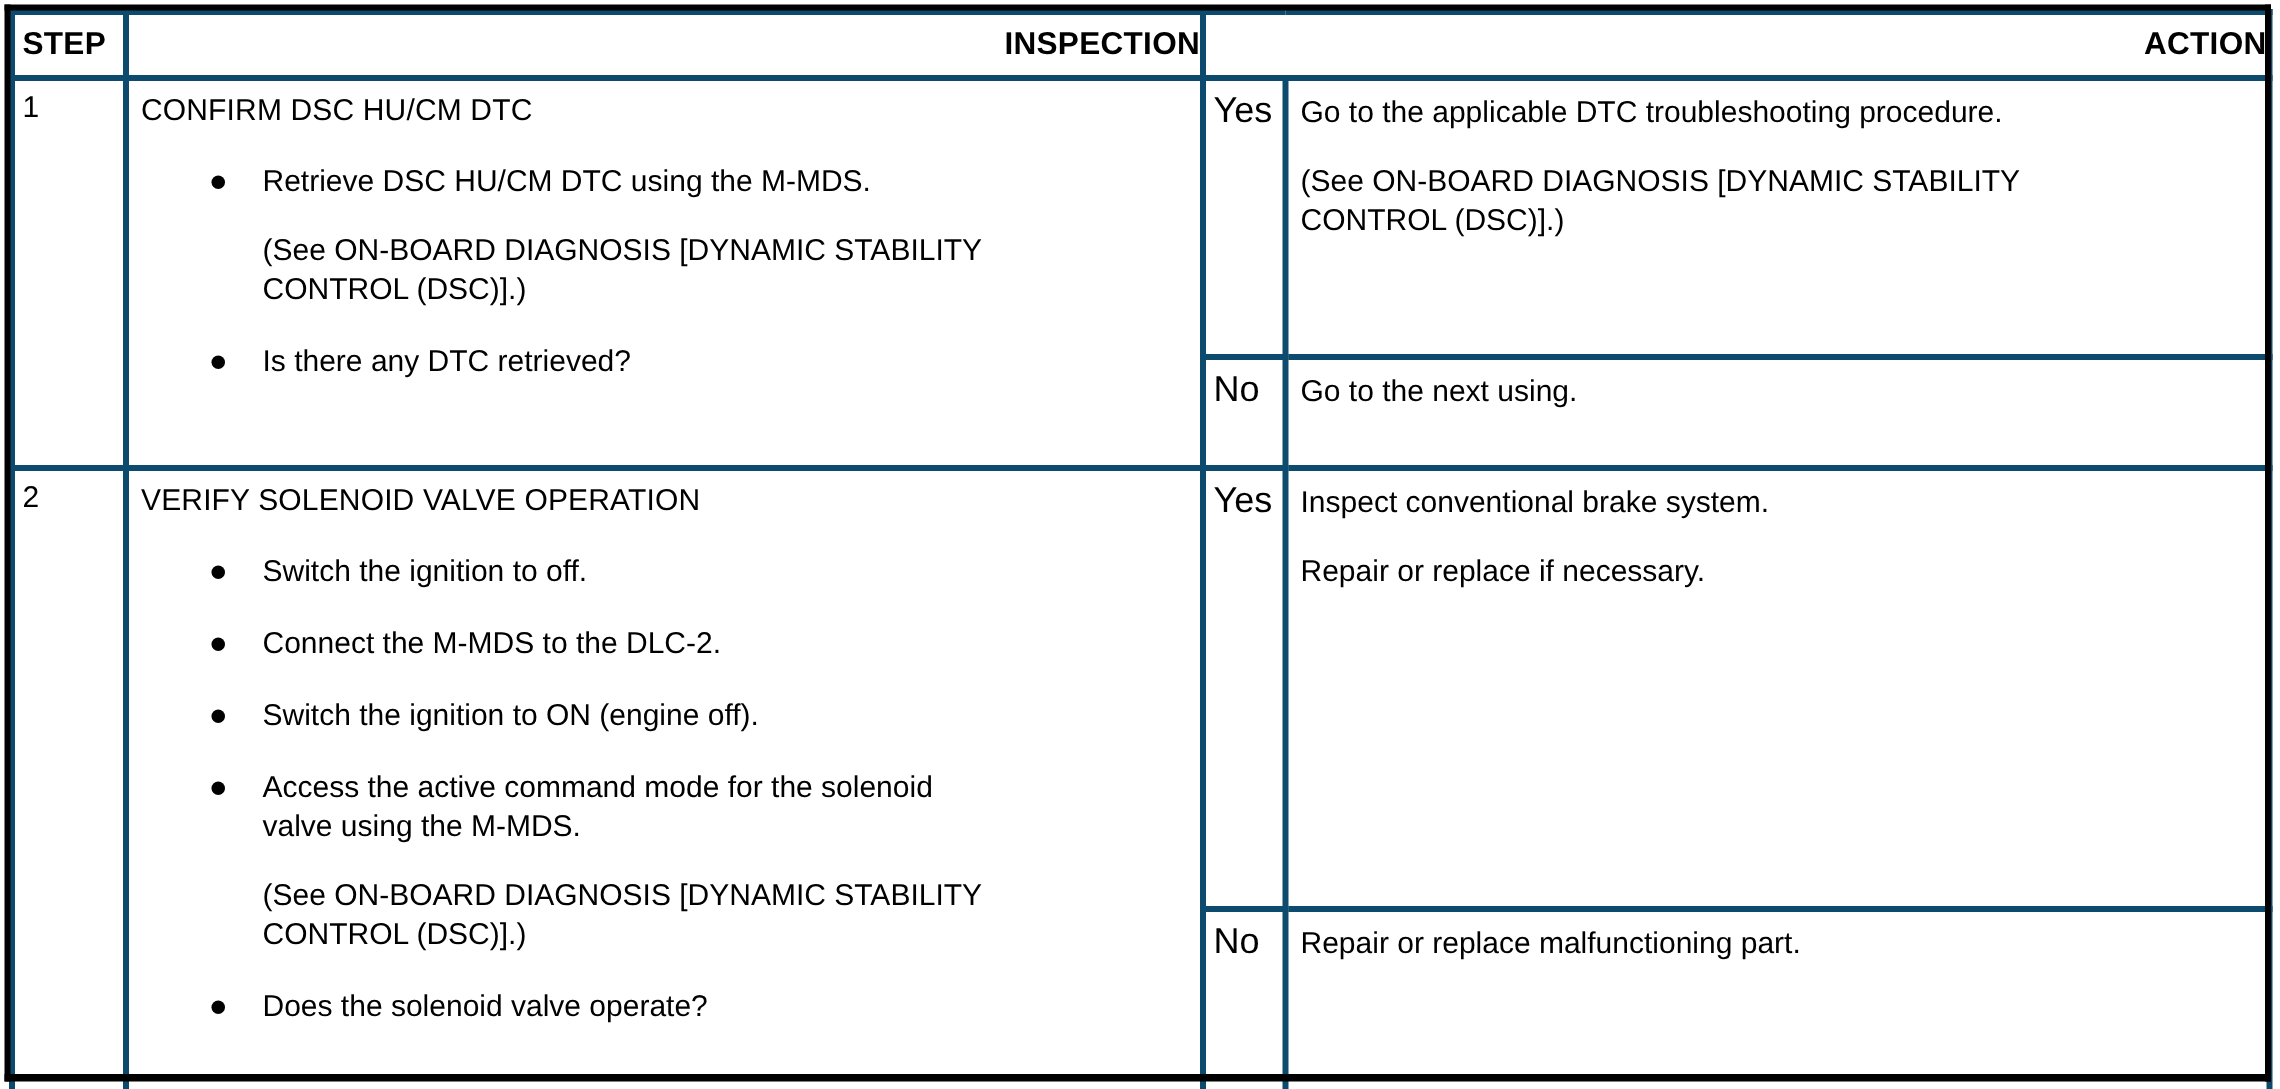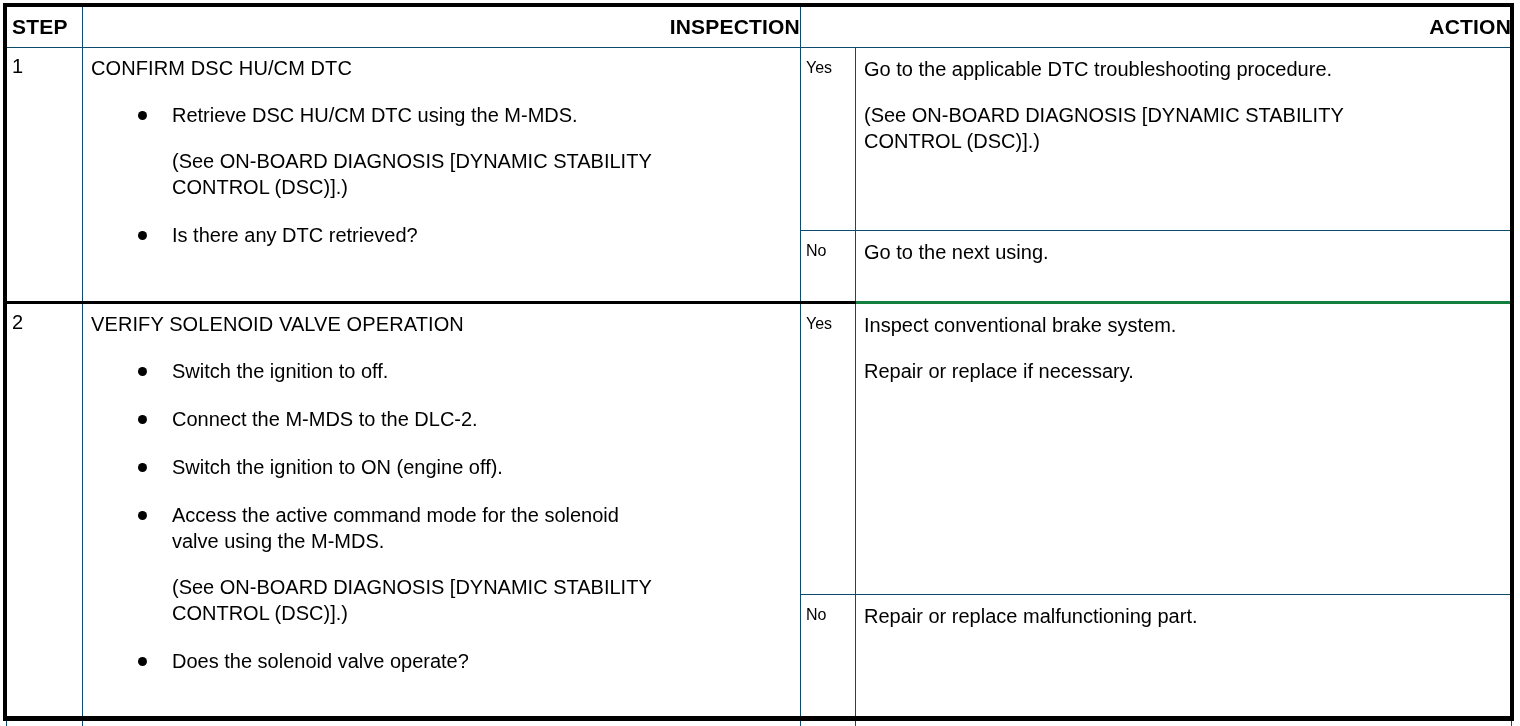--- a/index.html
+++ b/index.html
@@ -27,21 +27,21 @@
     left: 6px;
     top: 6px;
     width: 1505px;
     border-collapse: collapse;
     table-layout: fixed;
     background: #ffffff;
   }
 
   table.dtable td,
   table.dtable th {
-    border: 1px solid #0c4a6e;
+    border: 4px solid #0c4a6e;
     vertical-align: top;
     padding: 0;
     background: #ffffff;
   }
 
   
   .frame-top, .frame-bottom, .frame-left, .frame-right {
     position: absolute;
     background: #000000;
   }
@@ -79,21 +79,21 @@
   .cell-step {
     padding: 6px 0 0 5px !important;
     font-size: 20px;
     line-height: 24px;
   }
   .cell-insp {
     padding: 8px 8px 10px 8px !important;
   }
   .cell-yn {
     padding: 8px 0 0 5px !important;
-    font-size: 16px;
+    font-size: 24px;
     line-height: 24px;
     margin-left: 44px;
   }
   .cell-act {
     padding: 8px 10px 10px 8px !important;
   }
 
   .title {
     font-weight: normal;
     font-size: 20px;

